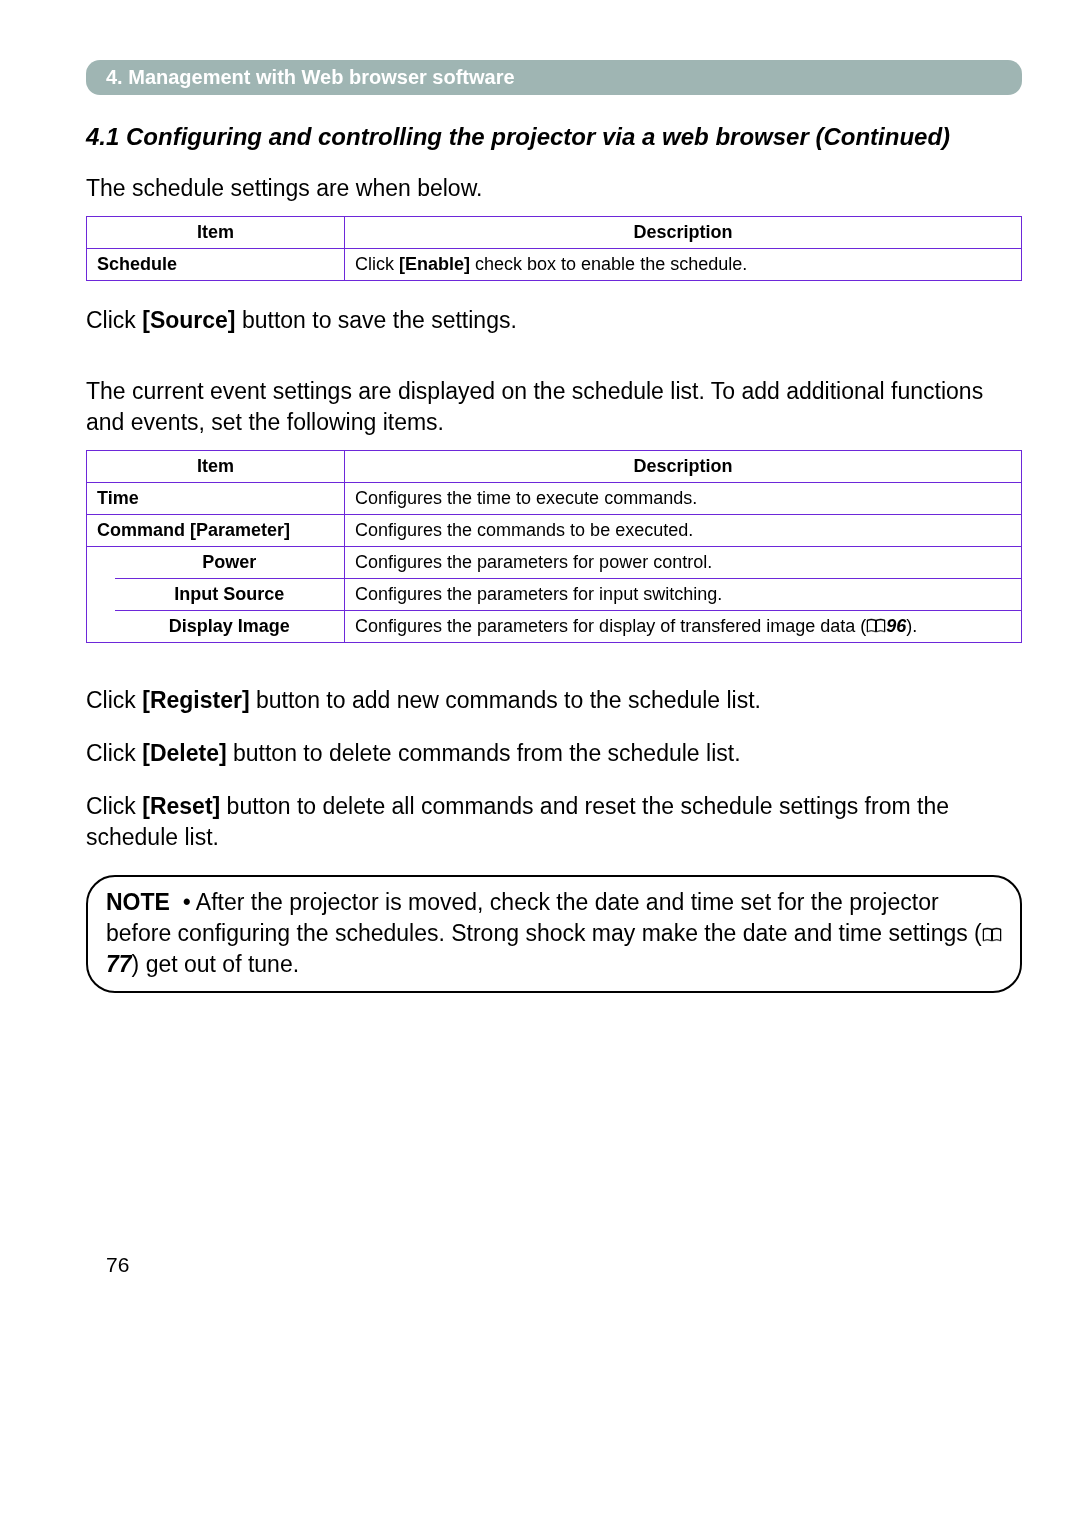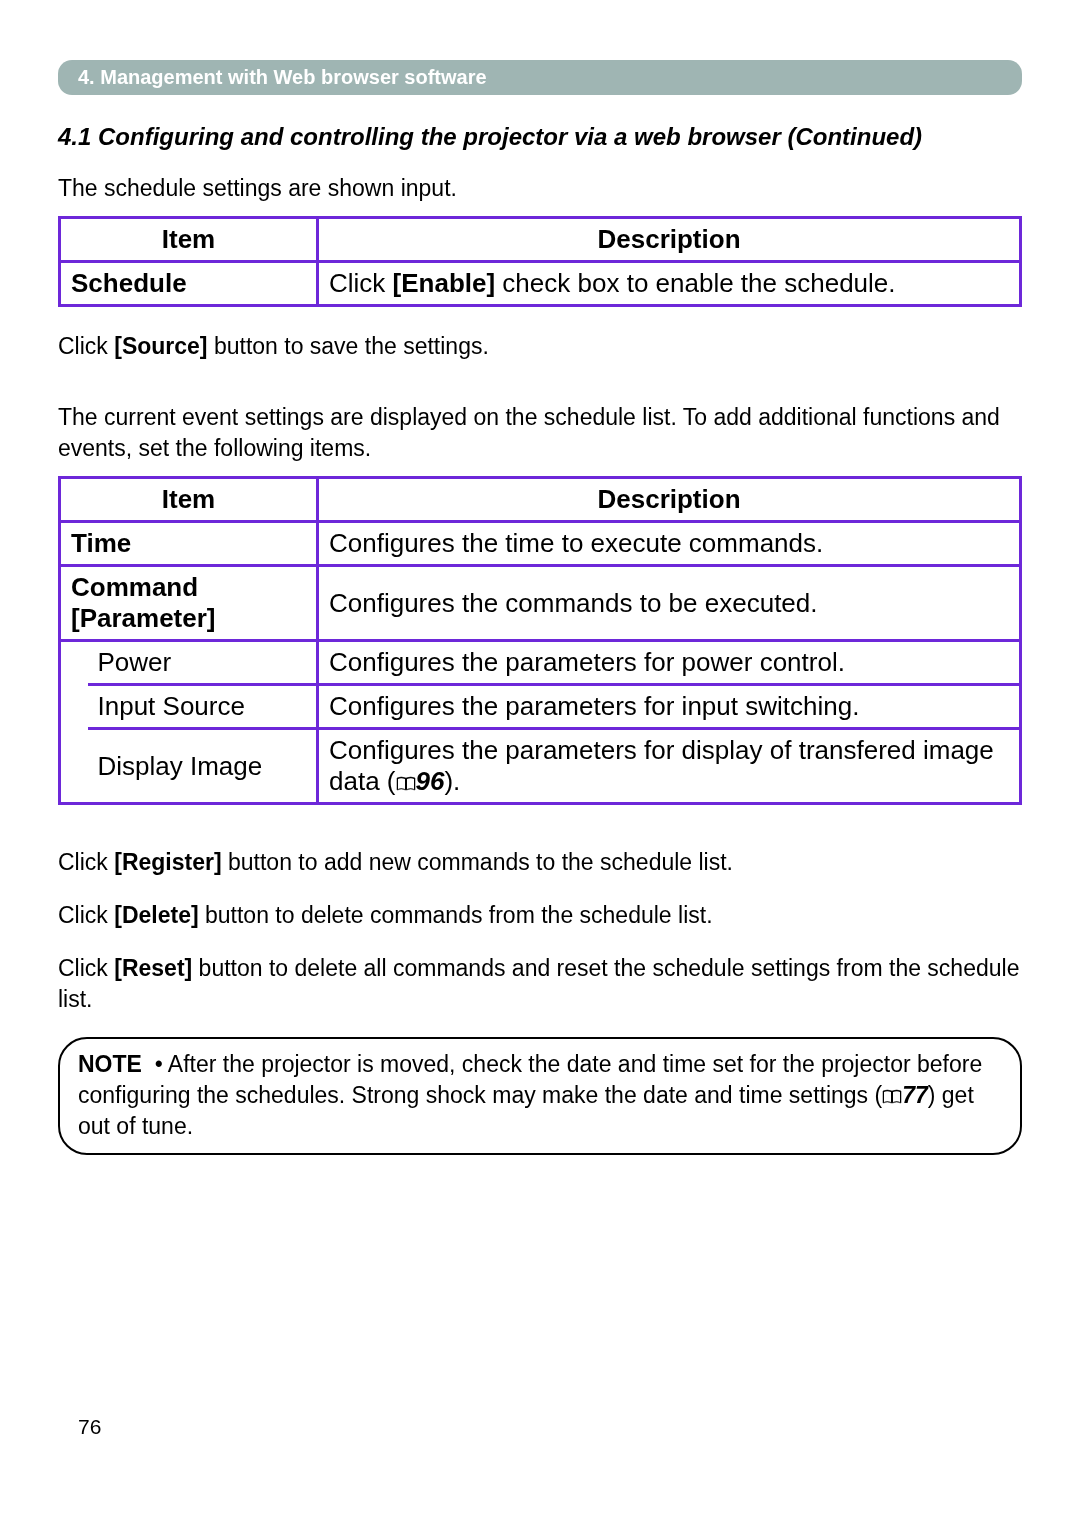--- a/index.html
+++ b/index.html
@@ -5,21 +5,21 @@
   * { box-sizing: border-box; }
   body {
     margin: 0;
     padding: 0;
     background: #fff;
     font-family: Arial, Helvetica, sans-serif;
     color: #000;
     width: 1080px;
   }
   .page {
-    padding: 60px 58px 40px 58px;
+    padding: 60px 58px 40px 86px;
   }
   .header-pill {
     background: #9fb5b3;
     border-radius: 14px;
     padding: 6px 20px;
     margin-bottom: 28px;
   }
   .header-pill-text {
     color: #fff;
     font-weight: bold;
@@ -37,34 +37,34 @@
     margin-bottom: 12px;
   }
   .bold { font-weight: bold; }
   .italic-bold { font-style: italic; font-weight: bold; }
   table {
     border-collapse: collapse;
     width: 100%;
     margin: 8px 0 24px 0;
   }
   th, td {
-    border: 3px solid #6d28d9;
-    font-size: 26px;
+    border: 1px solid #6d28d9;
+    font-size: 18px;
     padding: 5px 10px;
     vertical-align: middle;
     text-align: left;
   }
   th {
     font-weight: bold;
     text-align: center;
     background: #fff;
   }
   .col-item { width: 258px; }
   .sub-col-spacer { width: 28px; border-right: none; }
-  .sub-col-name { width: 230px; border-left: none; font-weight: normal; }
+  .sub-col-name { width: 230px; border-left: none; font-weight: bold; text-align: center; }
   .note-box {
     border: 2px solid #000;
     border-radius: 29px;
     padding: 10px 18px 10px 18px;
     margin-top: 22px;
     font-size: 23px;
     line-height: 1.35;
   }
   .note-label { font-weight: bold; font-family: Arial, sans-serif; }
   .book-icon {
@@ -82,21 +82,21 @@
 <body>
 
 <div class="page">
 
   <div class="header-pill">
     <span class="header-pill-text">4. Management with Web browser software</span>
   </div>
 
   <div class="section-title">4.1 Configuring and controlling the projector via a web browser (Continued)</div>
 
-  <div class="body-text">The schedule settings are shown input.</div>
+  <div class="body-text">The schedule settings are when below.</div>
 
   <table>
     <tbody>
         <tr>
       <th class="col-item">Item</th>
       <th>Description</th>
     </tr>
     <tr>
       <td class="bold">Schedule</td>
       <td>

